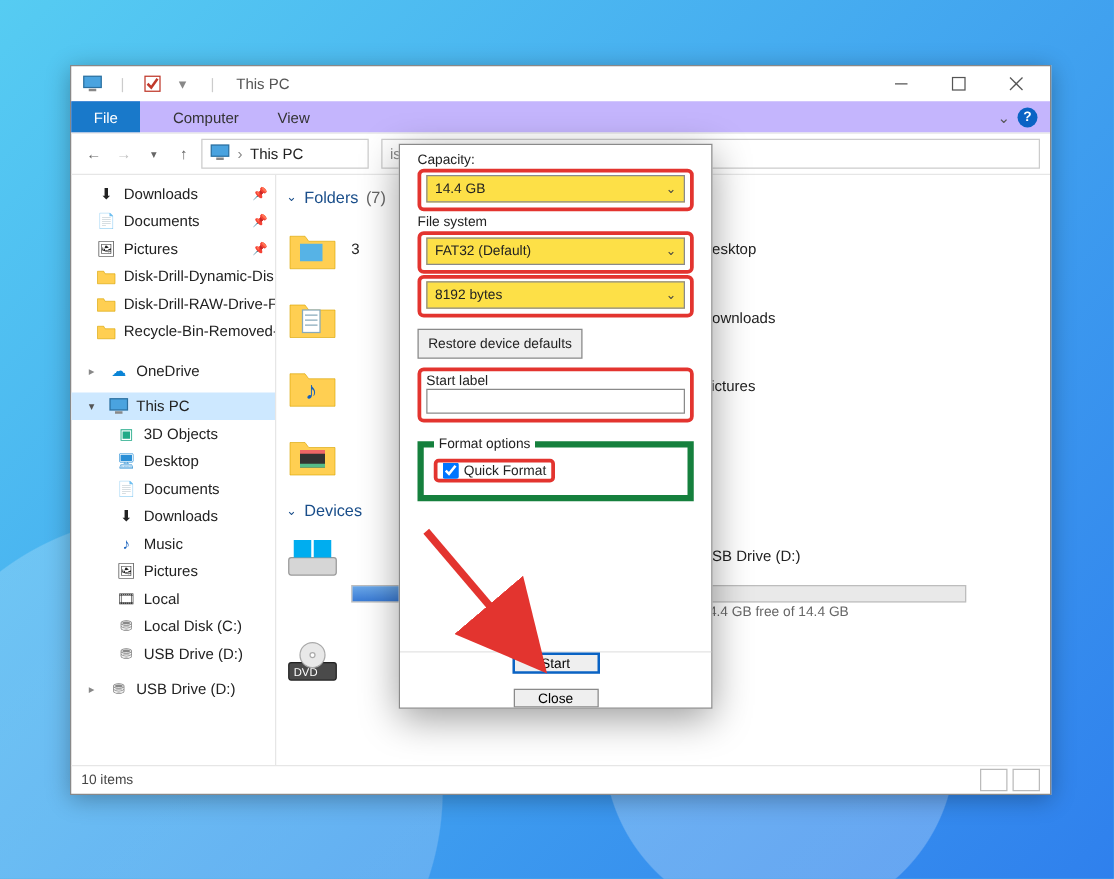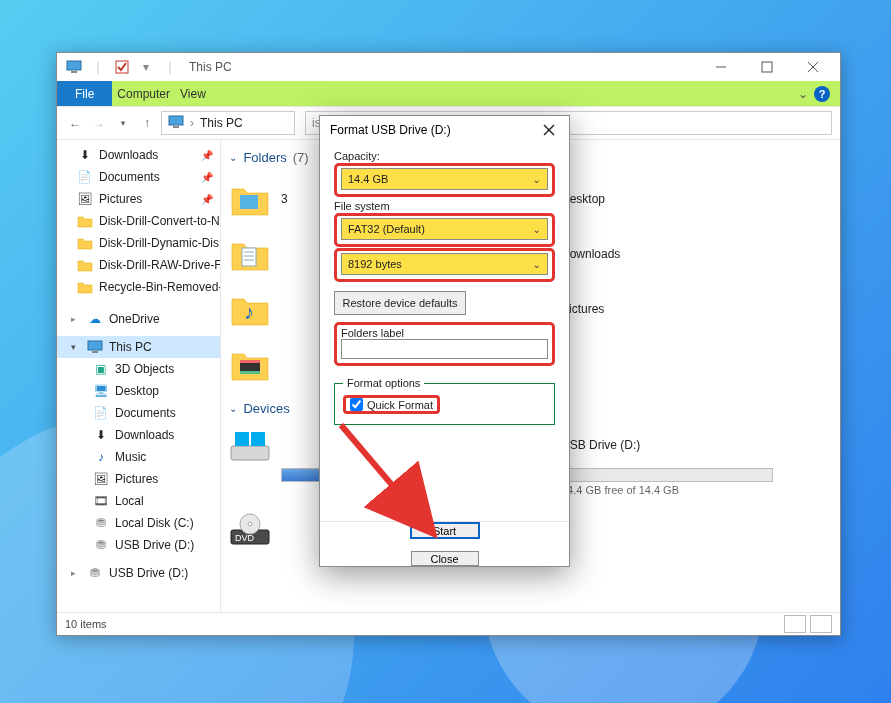--- a/index.html
+++ b/index.html
@@ -8,21 +8,21 @@
     radial-gradient(circle at 15% 90%, rgba(255,255,255,0.2) 0 220px, transparent 221px),
     linear-gradient(135deg,#56ccf2 0%,#2f80ed 100%);}
   
   .explorer{position:absolute;left:56px;top:52px;width:783px;height:582px;background:#fff;border:1px solid #888;box-shadow:0 3px 18px rgba(0,0,0,.3);display:flex;flex-direction:column;}
   .titlebar{height:28px;display:flex;align-items:center;gap:6px;padding:0 4px 0 8px;}
   .titlebar .ticon{width:18px;height:18px;display:flex;align-items:center;justify-content:center;}
   .titlebar .title{color:#555;font-size:12px;margin-left:4px;}
   .titlebar .winbtns{margin-left:auto;display:flex;}
   .winbtn{width:46px;height:28px;display:flex;align-items:center;justify-content:center;color:#555;}
   .winbtn svg{stroke:#555;}
-  .ribbon-tabs{height:25px;display:flex;align-items:stretch;background:#bef264;}
+  .ribbon-tabs{height:25px;display:flex;align-items:stretch;background:#c4b5fd;gap:21px;}
   .filetab{background:#1979ca;color:#fff;padding:4px 18px;font-size:12px;display:flex;align-items:center;}
   .otab{padding:4px 5px;color:#333;font-size:12px;display:flex;align-items:center;}
   .ribbon-tabs .expand{margin-left:auto;display:flex;align-items:center;gap:6px;padding-right:10px;color:#555;}
   .helpcircle{width:16px;height:16px;border-radius:50%;background:#0a63c4;color:#fff;display:flex;align-items:center;justify-content:center;font-size:11px;font-weight:bold;}
   .addr{height:32px;border-top:1px solid #e6e6e6;border-bottom:1px solid #e6e6e6;display:flex;align-items:center;gap:4px;padding:0 8px;}
   .navbtn{width:20px;height:20px;display:flex;align-items:center;justify-content:center;color:#666;}
   .addrbox{flex:0 0 auto;height:22px;border:1px solid #ccc;display:flex;align-items:center;gap:6px;padding:0 6px;min-width:120px;}
   .addrbox .crumb{color:#222;}
   .searchbox{flex:1;height:22px;border:1px solid #ccc;display:flex;align-items:center;padding:0 6px;color:#888;margin-left:6px;}
   .body{flex:1;display:flex;min-height:0;}
@@ -51,21 +51,21 @@
   .dialog{position:absolute;left:319px;top:115px;width:249px;height:450px;background:#fff;border:1px solid #8a8a8a;box-shadow:0 8px 30px rgba(0,0,0,.4);display:flex;flex-direction:column;}
   .dlg-title{height:28px;display:flex;align-items:center;padding:0 6px 0 10px;font-size:12px;}
   .dlg-title .x{margin-left:auto;width:28px;height:28px;display:flex;align-items:center;justify-content:center;}
   .dlg-body{flex:1;padding:6px 14px 0 14px;display:flex;flex-direction:column;gap:3px;font-size:11px;color:#222;}
   .lbl{font-size:11px;}
   .select{height:20px;border:1px solid #8a8a8a;background:#fde047;display:flex;align-items:center;padding:0 6px;justify-content:space-between;}
   .select .chev{font-size:10px;color:#444;}
   .box-red{border:3px solid #e3342f;border-radius:5px;padding:2px 4px 4px 4px;margin-top:-2px;}
   .restorebtn{height:22px;border:1px solid #8a8a8a;background:#efefef;display:flex;align-items:center;justify-content:center;margin:6px 0 6px 0;width:130px;}
   .tinput{height:20px;border:1px solid #8a8a8a;background:#fff;}
-  fieldset.opts{border:1px solid #15803d;margin:8px 0 0 0;padding:6px 8px 10px 8px;}
+  fieldset.opts{border:5px solid #15803d;margin:8px 0 0 0;padding:6px 8px 10px 8px;}
   fieldset.opts legend{font-size:11px;padding:0 4px;}
   .chkrow{display:inline-flex;align-items:center;gap:4px;border:3px solid #e3342f;border-radius:4px;padding:0 4px;}
   .chkrow input{margin:0;}
   .dlg-foot{height:44px;border-top:1px solid #e3e3e3;display:flex;align-items:center;justify-content:center;gap:12px;flex-direction:column;}
   .btn{min-width:66px;height:22px;border:1px solid #8a8a8a;background:#efefef;display:flex;align-items:center;justify-content:center;font-size:11px;}
   .btn.primary{border:2px solid #0a63c4;}
   
   .arrow{position:absolute;left:331px;top:415px;pointer-events:none;}
   
   .folder{fill:#ffcf52;stroke:#d9a400;stroke-width:.5;}
@@ -157,28 +157,20 @@
           <span class="ic">🖼</span>
           <span>Pictures</span>
           <span class="pin">📌</span>
         </div>
       <div class="navitem">
           <span class="ic">
             <svg width="16" height="14">
               <path class="folder" d="M1 3h5l1 2h8v8H1z"></path>
             </svg>
           </span>
-          <span>Disk-Drill-Convert-to-N</span>
-        </div>
-      <div class="navitem">
-          <span class="ic">
-            <svg width="16" height="14">
-              <path class="folder" d="M1 3h5l1 2h8v8H1z"></path>
-            </svg>
-          </span>
           <span>Disk-Drill-Dynamic-Dis</span>
         </div>
       <div class="navitem">
           <span class="ic">
             <svg width="16" height="14">
               <path class="folder" d="M1 3h5l1 2h8v8H1z"></path>
             </svg>
           </span>
           <span>Disk-Drill-RAW-Drive-F</span>
         </div>
@@ -384,29 +376,20 @@
   <div class="status">
     <span>10 items</span>
     <div class="viewicons">
       <div class="vbtn"></div>
       <div class="vbtn"></div>
     </div>
   </div>
 </div>
 
 <div class="dialog">
-  <div class="dlg-title">
-    <span>Format USB Drive (D:)</span>
-    <div class="x">
-        <svg width="12" height="12">
-          <line x1="1" y1="1" x2="11" y2="11" stroke="#222" stroke-width="1.4"></line>
-          <line x1="11" y1="1" x2="1" y2="11" stroke="#222" stroke-width="1.4"></line>
-        </svg>
-      </div>
-  </div>
   <div class="dlg-body">
     <div class="lbl">Capacity:</div>
     <div class="box-red">
       <div class="select">
           <span>14.4 GB</span>
           <span class="chev">⌄</span>
         </div>
     </div>
 
     <div class="lbl">File system</div>
@@ -420,21 +403,21 @@
     <div class="box-red">
       <div class="select">
           <span>8192 bytes</span>
           <span class="chev">⌄</span>
         </div>
     </div>
 
     <div class="restorebtn">Restore device defaults</div>
 
     <div class="box-red">
-      <div class="lbl">Folders label</div>
+      <div class="lbl">Start label</div>
       <input class="tinput" type="text" style="width: 100%; box-sizing: border-box;" value="">
     </div>
 
     <fieldset class="opts">
       <legend>Format options</legend>
       <label class="chkrow">
         <input type="checkbox" checked="" style="">
         <span>Quick Format</span>
       </label>
     </fieldset>

